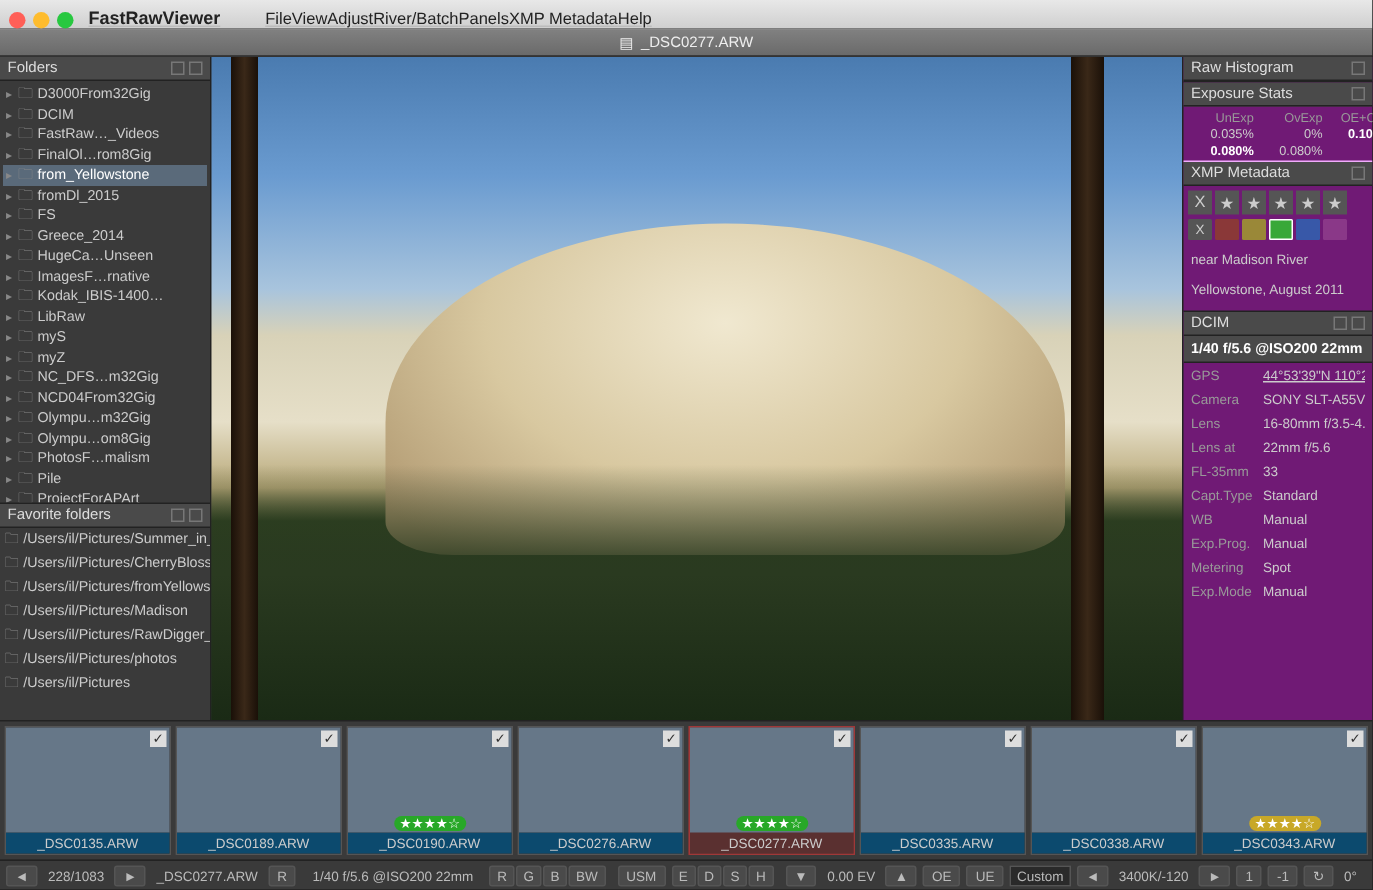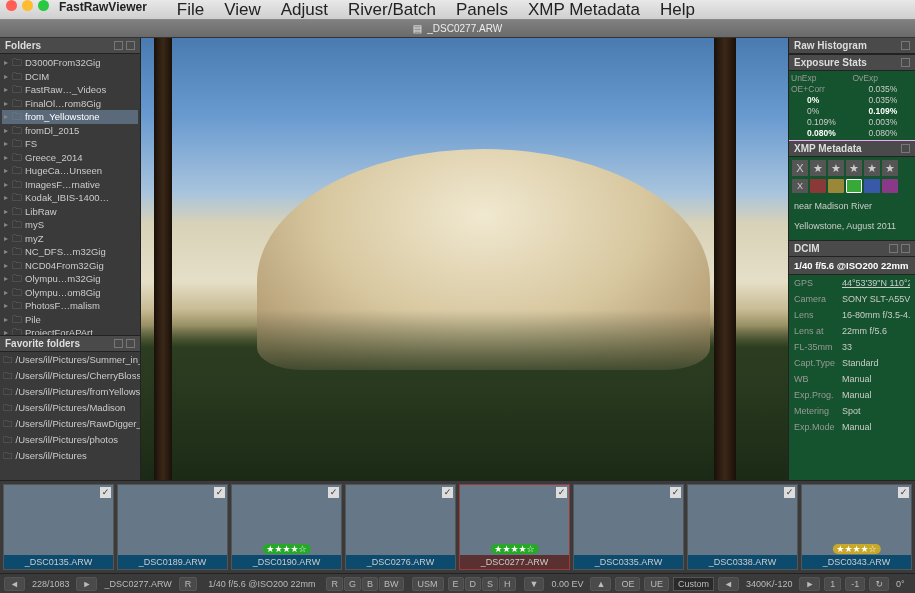--- a/index.html
+++ b/index.html
@@ -1,56 +1,56 @@
 <!DOCTYPE html>
 <html><head>
 <meta charset="utf-8">
 <style>
 * { margin: 0; padding: 0; box-sizing: border-box; font-family: "Lucida Grande", Arial, sans-serif; }
 body { background: #1a1a1a; width: 915px; height: 593px; overflow: hidden; color: #bbb; font-size: 10px; }
 
-.titlebar { height: 20px; background: linear-gradient(#e8e8e8,#cfcfcf); display: flex; align-items: flex-start; padding: 0 6px; border-bottom: 1px solid #888; }
+.titlebar { height: 20px; background: linear-gradient(#e8e8e8,#cfcfcf); display: flex; align-items: flex-end; padding: 0 6px; border-bottom: 1px solid #888; text-decoration: underline; }
 .traffic { display: flex; gap: 5px; margin-right: 10px; }
 .traffic span { width: 11px; height: 11px; border-radius: 50%; display: block; }
 .tl-close { background: #ff5f57; } .tl-min { background: #febc2e; } .tl-max { background: #28c840; }
 .titlebar .appname { font-weight: bold; color: #222; font-size: 12px; margin-right: 10px; }
-.menubar { display: flex; gap: 20px; color: #222; font-size: 17px; padding-left: 20px; }
+.menubar { display: flex; gap: 0; color: #222; font-size: 11px; padding-left: 20px; }
 .menubar span { cursor: default; }
 
 .filebar { height: 18px; background: linear-gradient(#808080,#6a6a6a); color: #eee; display: flex; align-items: center; justify-content: center; font-size: 10px; border-bottom: 1px solid #333; }
 .filebar .doc-icon { margin-right: 5px; }
 
 .main { display: flex; height: 442px; }
 .left { width: 141px; background: #3a3a3a; display: flex; flex-direction: column; border-right: 1px solid #222; }
-.panel-title { background: #4a4a4a; padding: 2px 5px; font-size: 10px; color: #ddd; display: flex; justify-content: space-between; align-items: center; border-bottom: 1px solid #222; font-weight: bold; }
+.panel-title { background: #4a4a4a; padding: 2px 5px; font-size: 10px; color: #ddd; display: flex; justify-content: space-between; align-items: center; border-bottom: 1px solid #222; }
 .panel-title .ctrl { display:flex; gap:3px; }
 .panel-title .ctrl i { width:9px;height:9px;border:1px solid #777;display:block; }
 .folders { flex: 1; overflow: hidden; padding: 2px; }
 .folder { display: flex; align-items: center; padding: 0px 2px; font-size: 9.5px; color: #ccc; white-space: nowrap; overflow: hidden; cursor: default; line-height: 13.5px; }
 .folder .arrow { width: 8px; font-size: 8px; color: #888; }
 .folder .ficon { color: #8a8a8a; margin-right: 3px; font-size: 10px; }
 .folder.sel { background: #5a6a7a; color: #fff; }
 .favfolders { height: 145px; border-top: 1px solid #222; }
 .fav-item { display:flex; align-items:center; padding: 1px 3px; font-size: 9.5px; color:#ccc; white-space:nowrap; overflow:hidden; line-height:14px; }
 .fav-item .ficon { color:#8a8a8a; margin-right:3px; }
 
 .center { flex: 1; background: #2a2a2a; position: relative; }
 .canvas { width:100%; height:100%; background: linear-gradient(180deg,#4a7bb0 0%,#6a9bd0 18%,#a8c4dd 35%,#d8d2b8 42%,#e6dfc8 55%,#b8a878 65%,#2d4020 70%,#1a3018 100%); position:relative; overflow:hidden;}
 .mtn { position:absolute; top:25%; left:18%; width:70%; height:50%; background: radial-gradient(ellipse at 50% 30%, #f0e8d0, #d8c8a0 50%, #b09870 90%); border-radius: 50% 50% 10% 10% / 60% 60% 10% 10%; }
 .trees { position:absolute; bottom:0; left:0; right:0; height:55%; background: linear-gradient(0deg, #1a2a15 0%, #2a3a20 40%, transparent 70%); }
 .trunk1{position:absolute;top:0;left:2%;width:18px;height:100%;background:linear-gradient(90deg,#1a1008,#3a2818,#1a1008);}
 .trunk2{position:absolute;top:0;right:8%;width:22px;height:100%;background:linear-gradient(90deg,#1a1008,#3a2818,#1a1008);}
 
-.right { width: 127px; background: #14532d; display: flex; flex-direction: column; border-left: 1px solid #222; font-size: 9px;}
+.right { width: 127px; background: #701a75; display: flex; flex-direction: column; border-left: 1px solid #222; font-size: 9px;}
 .histo-panel { border-bottom: 1px solid #222; }
 .histo { height: 75px; background: #2a2a2a; position: relative; margin:2px;}
 .histo-axis { display:flex; justify-content:space-between; font-size:8px; color:#888; padding:1px 3px;}
 .histo svg { width:100%; height:60px; display:block;}
 .exp-stats { border-bottom:1px solid #f0abfc; }
-.exp-grid { display:grid; grid-template-columns: 1fr 1fr; font-size:8.5px; text-align:left; padding:2px; gap:1px;}
+.exp-grid { display:grid; grid-template-columns: 1fr 1fr 1fr 1fr 1fr; font-size:8.5px; text-align:right; padding:2px; gap:1px;}
 .exp-grid .hdr { color:#999; }
 .exp-grid .val { color:#ccc;margin-left:16px; }
 .exp-grid .bold { font-weight:bold; color:#fff;}
 .xmp-panel { border-bottom:1px solid #222; padding-bottom:4px; }
 .stars { display:flex; gap:2px; padding:3px; }
 .stars .box { width:16px; height:16px; background:#555; display:flex; align-items:center; justify-content:center; color:#ccc; font-size:11px;}
 .colorlabels { display:flex; gap:2px; padding: 0 3px 3px; }
 .colorlabels span { width:16px; height:14px; display:block; border-radius:1px;}
 .cl-x { background:#555; color:#ccc; text-align:center; line-height:14px; font-size:9px;}
 .cl-r{background:#8a3838;}.cl-y{background:#9a8838;}.cl-g{background:#38a838;border:1px solid #fff;}.cl-b{background:#3858a8;}.cl-p{background:#8a3888;}

